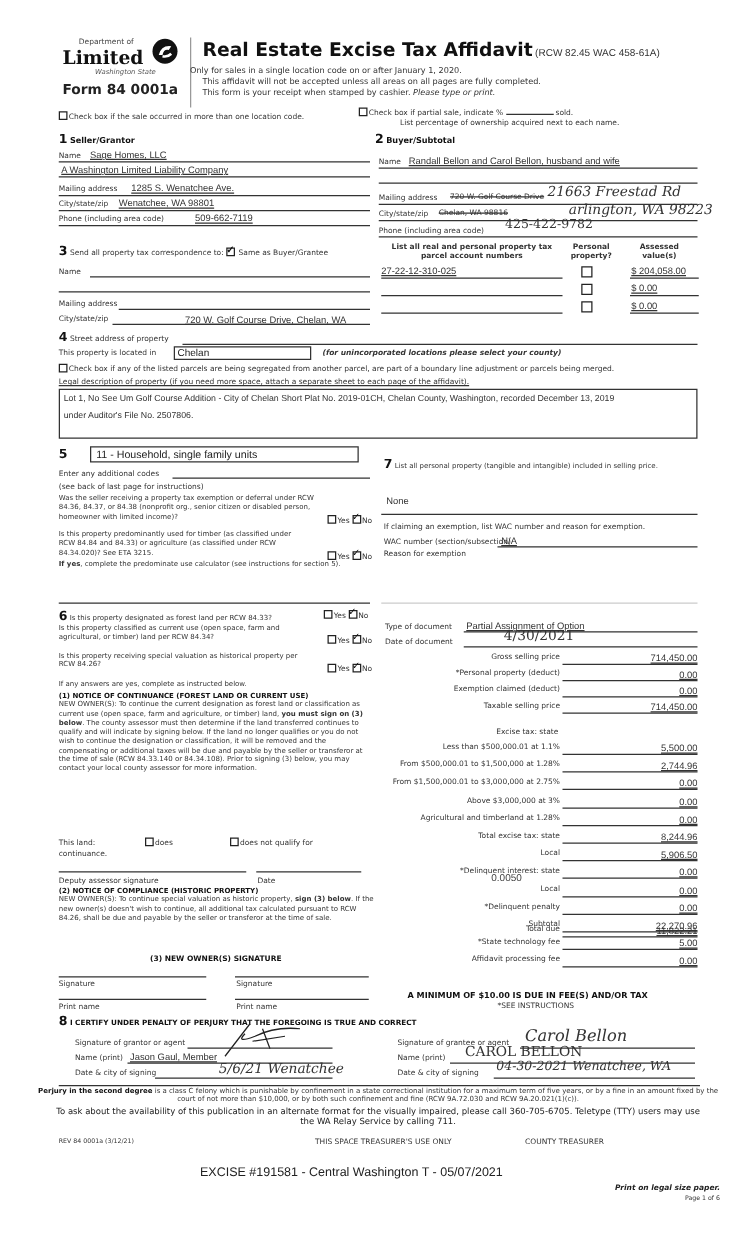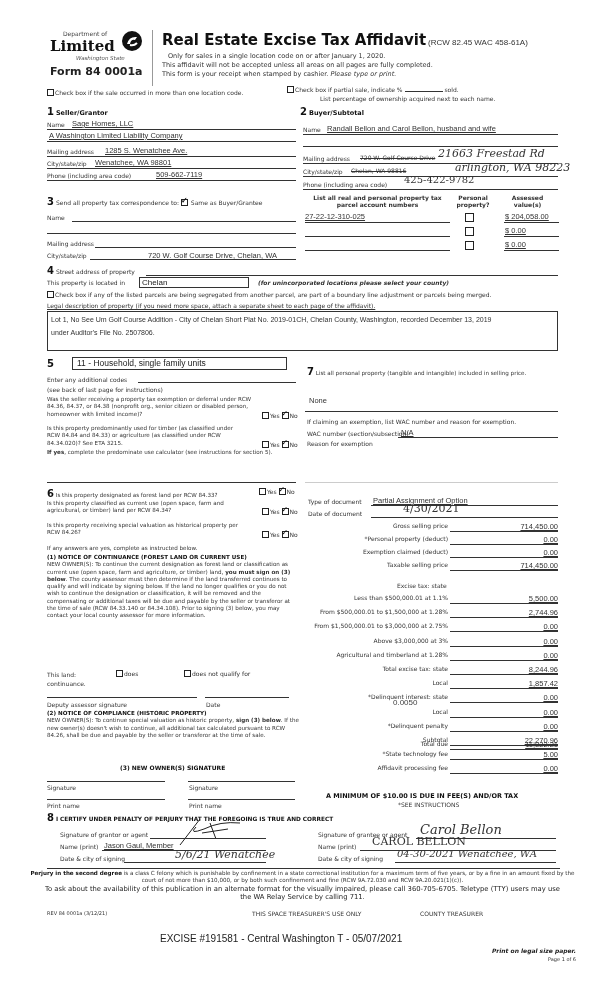--- a/index.html
+++ b/index.html
@@ -35,21 +35,21 @@
       </svg>
   </div>
   <div class="abs" style="left:28px;top:27px;font-size:5.5px;font-style:italic;font-family:'DejaVu Sans',sans-serif;color:#555;">Washington State</div>
   <div class="abs" style="left:2px;top:37px;font-size:11px;font-weight:bold;font-family:'DejaVu Sans',sans-serif;color:#222;">Form 84 0001a</div>
 </div>
 <div class="abs" style="left:152px;top:30px;height:56px;border-left:1px solid #999;"></div>
 <div class="abs" style="left:162px;top:31px;white-space:nowrap;">
   <span style="font-family:'DejaVu Sans',sans-serif;font-weight:bold;font-size:15px;color:#111;">Real Estate Excise Tax Affidavit</span>
   <span style="font-size:8px;color:#333;">(RCW 82.45 WAC 458-61A)</span>
 </div>
-<div class="abs lbl" style="left:168px;top:53px;font-size:6.5px;">Only for sales in a single location code on or after January 1, 2020.</div>
+<div class="abs lbl" style="left:152px;top:53px;font-size:6.5px;">Only for sales in a single location code on or after January 1, 2020.</div>
 <div class="abs lbl" style="left:162px;top:62px;font-size:6.5px;">This affidavit will not be accepted unless all areas on all pages are fully completed.</div>
 <div class="abs lbl" style="left:162px;top:71px;font-size:6.5px;">
   <span>This form is your receipt when stamped by cashier.</span>
   <i>Please type or print.</i>
 </div>
 
 <div class="abs lbl" style="left:47px;top:89px;">
   <span class="cb"></span><span>Check box if the sale occurred in more than one location code.</span>
 </div>
 <div class="abs lbl" style="left:287px;top:86px;">
@@ -287,21 +287,21 @@
     <div class="tax-row" style="top: 651px;">
       <span class="tl">Agricultural and timberland at 1.28%</span>
       <span class="tv">0.00</span>
     </div>
     <div class="tax-row" style="top: 665px;">
       <span class="tl">Total excise tax: state</span>
       <span class="tv">8,244.96</span>
     </div>
     <div class="tax-row" style="top: 679px;">
       <span class="tl">Local</span>
-      <span class="tv">1,857.42</span>
+      <span class="tv">5,906.50</span>
     </div>
     <div class="tax-row" style="top: 693px;">
       <span class="tl">*Delinquent interest: state</span>
       <span class="tv">0.00</span>
     </div>
     <div class="tax-row" style="top: 708px;">
       <span class="tl">Local</span>
       <span class="tv">0.00</span>
     </div>
     <div class="tax-row" style="top: 722px;">

